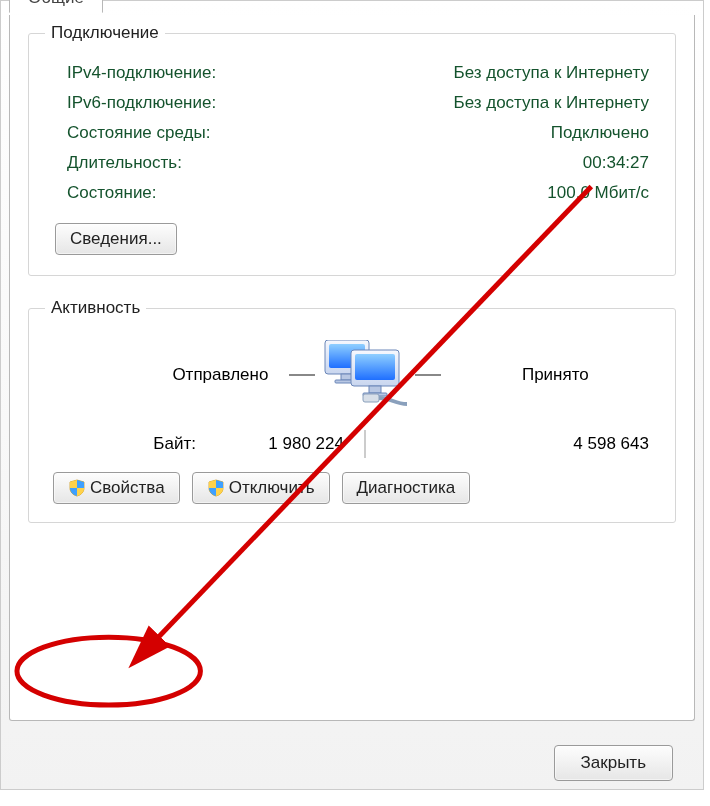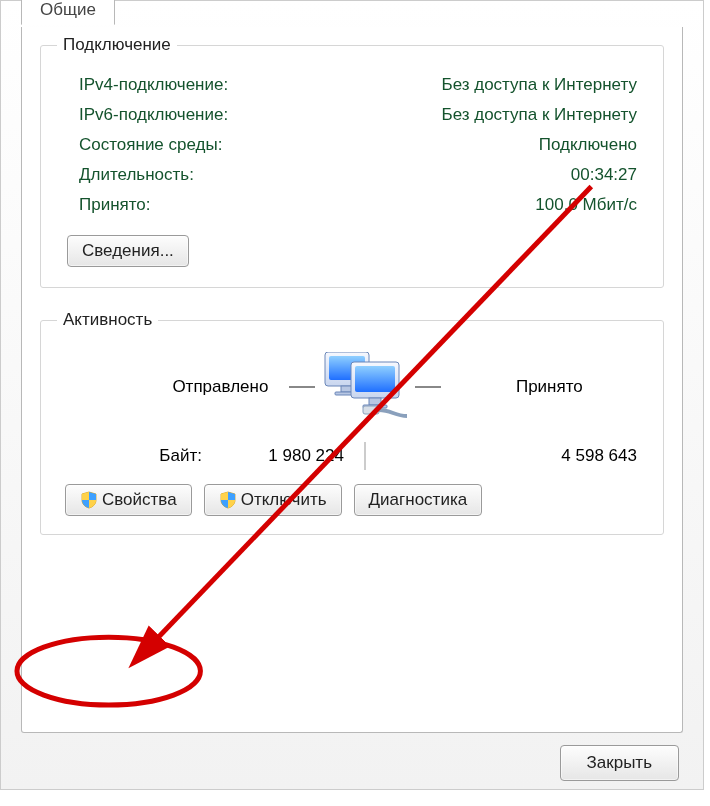--- a/index.html
+++ b/index.html
@@ -9,21 +9,21 @@
       background: #fff;
       width: 710px;
       height: 806px;
       overflow: hidden;
       position: relative;
     }
     .window {
       border: 1px solid #ccc;
       margin: 0 6px 0 0;
       background: linear-gradient(#fff, #f2f2f2);
-      padding: 12px;
+      padding: 0;
       position: relative;
       height: 790px;
     }
     .tab-strip {
       height: 14px;
       position: relative;
     }
     .tab {
       position: absolute;
       top: -20px;
@@ -115,21 +115,21 @@
       display: flex;
       gap: 12px;
       margin: 14px 4px 0 8px;
     }
     .shield-icon {
       width: 18px;
       height: 18px;
     }
     .close-row {
       position: absolute;
-      right: 24px;
+      right: 30px;
       bottom: 8px;
     }
     .close-row .btn { padding: 7px 26px; }
     .annotation-layer {
       position: absolute;
       inset: 0;
       pointer-events: none;
       z-index: 100;
     }
   </style>
@@ -157,21 +157,21 @@
       </div>
       <div class="kv-row">
         <span class="kv-label">Состояние среды:</span>
         <span class="kv-value">Подключено</span>
       </div>
       <div class="kv-row">
         <span class="kv-label">Длительность:</span>
         <span class="kv-value">00:34:27</span>
       </div>
       <div class="kv-row">
-        <span class="kv-label">Принято:</span>
+        <span class="kv-label">Состояние:</span>
         <span class="kv-value">100.0 Мбит/с</span>
       </div>
 
       <div class="details-btn-wrap">
         <button class="btn">
           <span>Сведения...</span>
         </button>
       </div>
     </fieldset>
 

